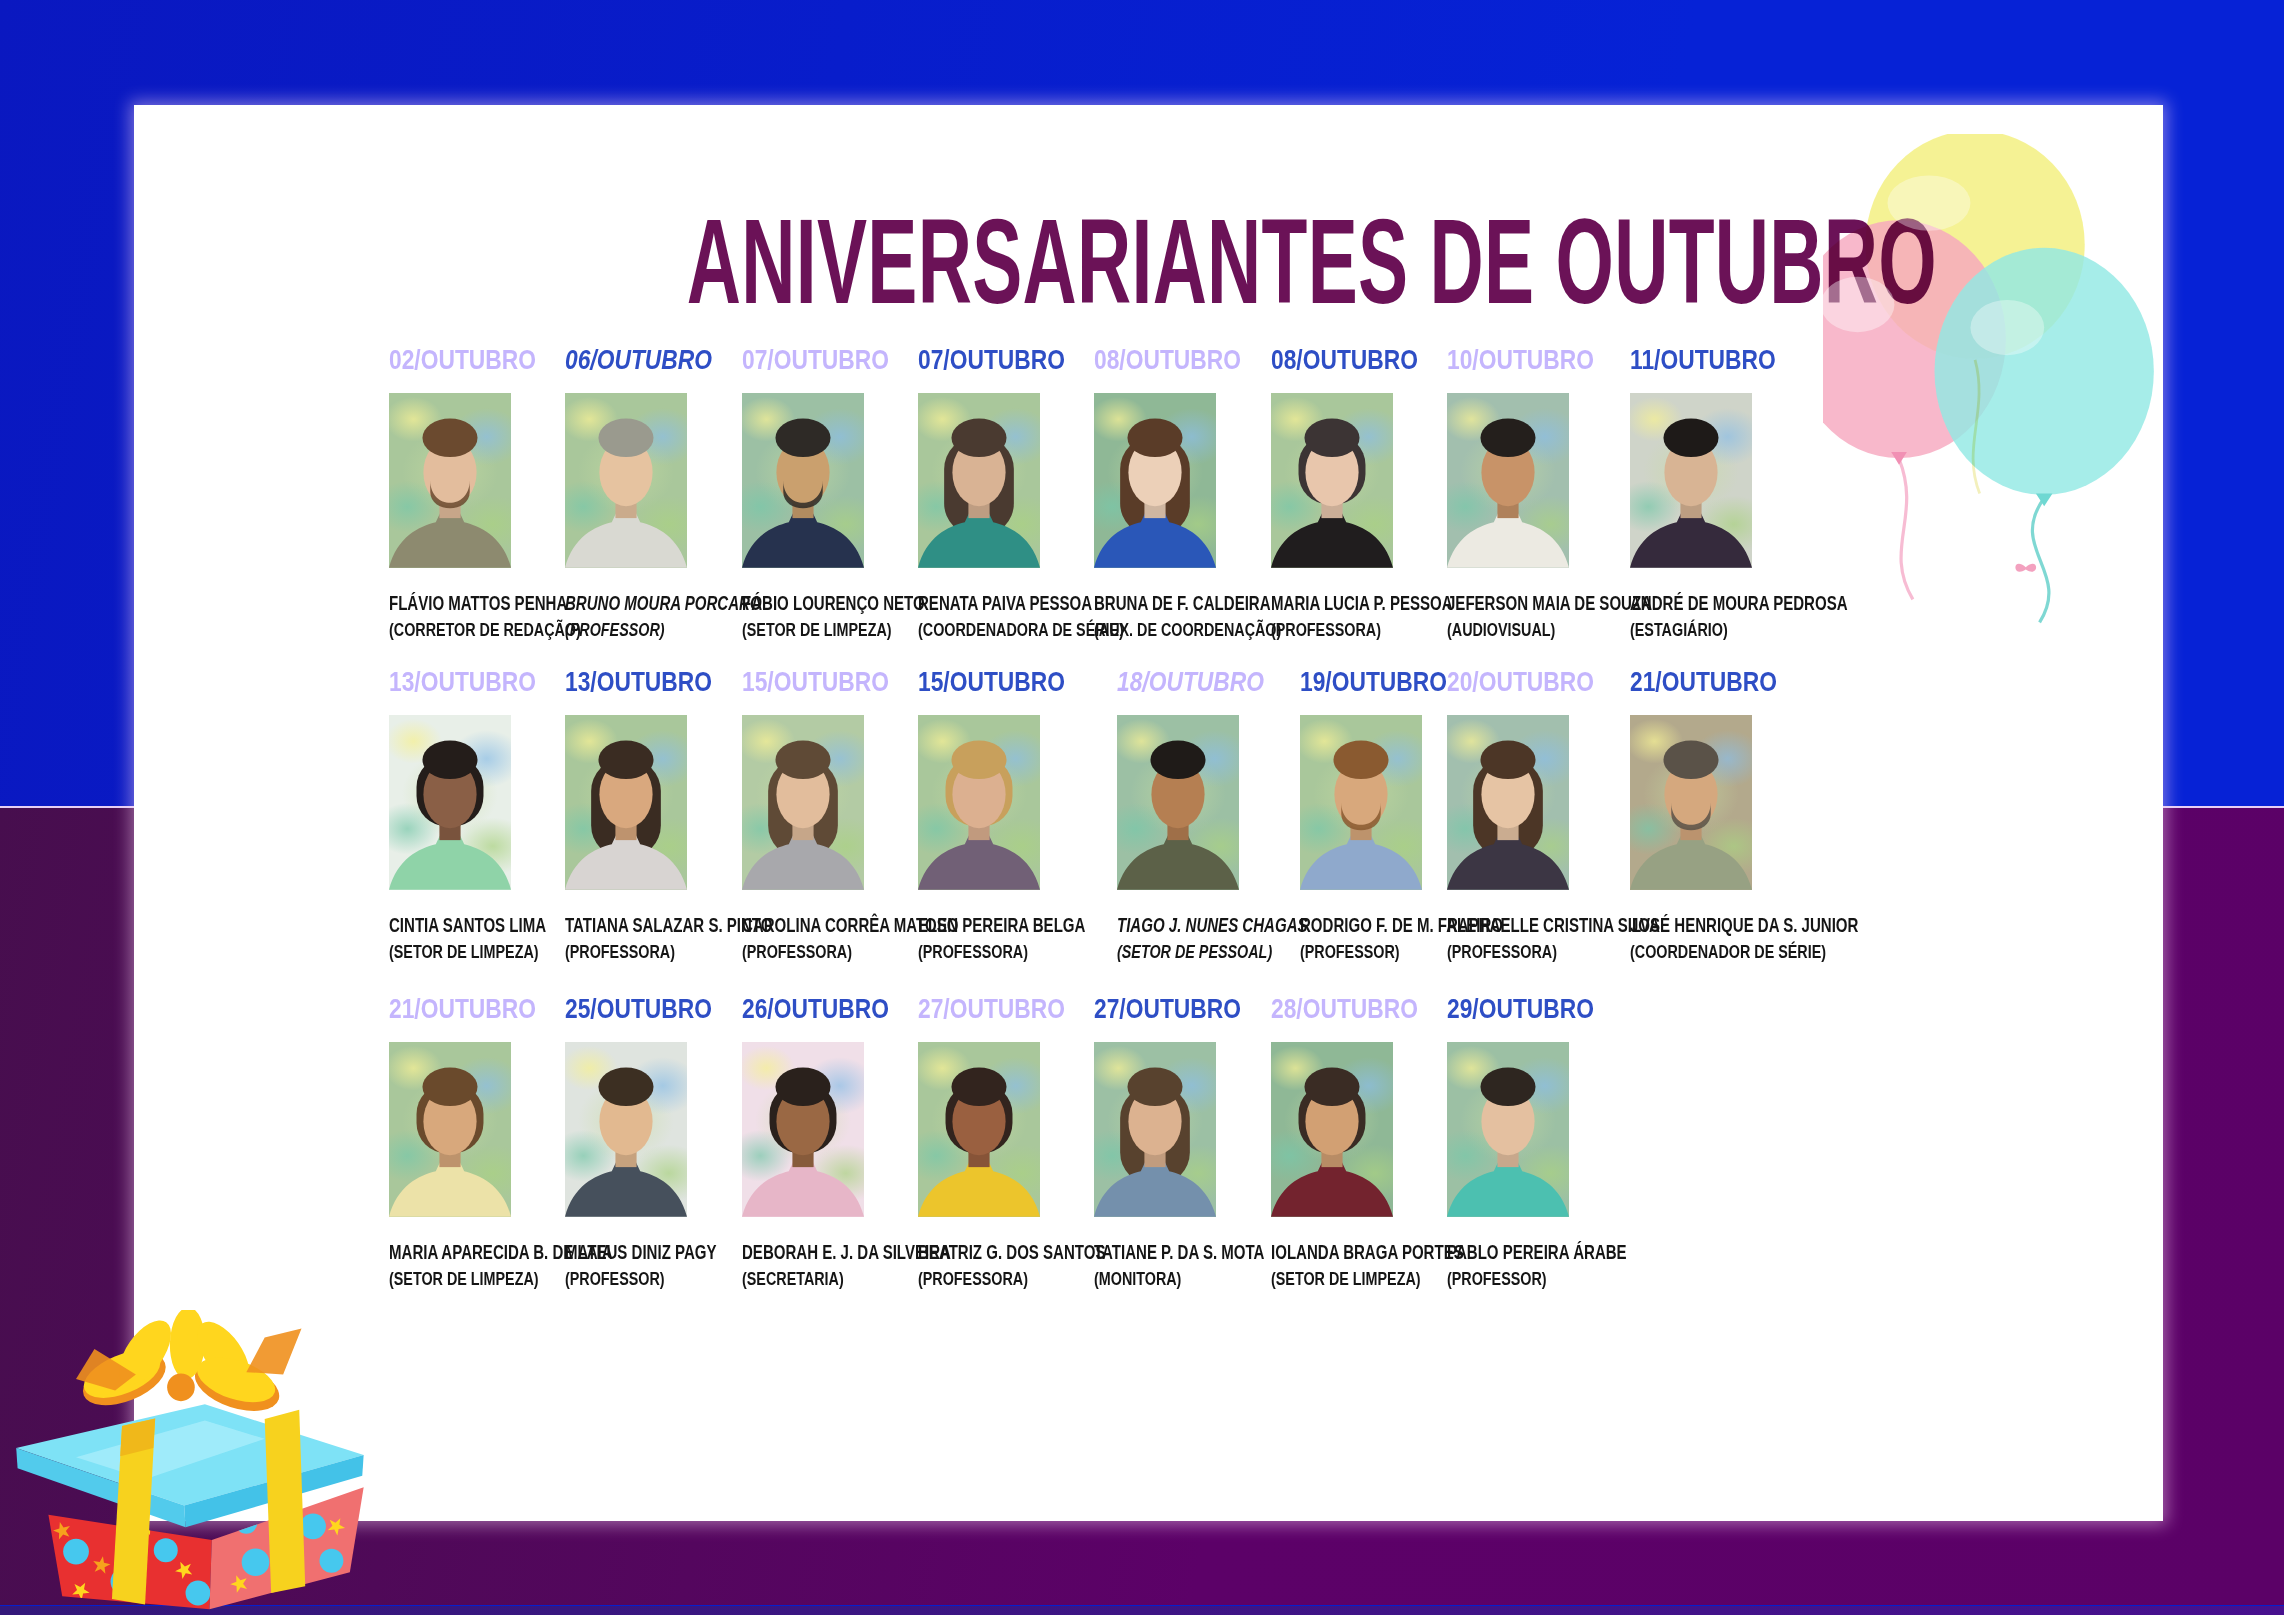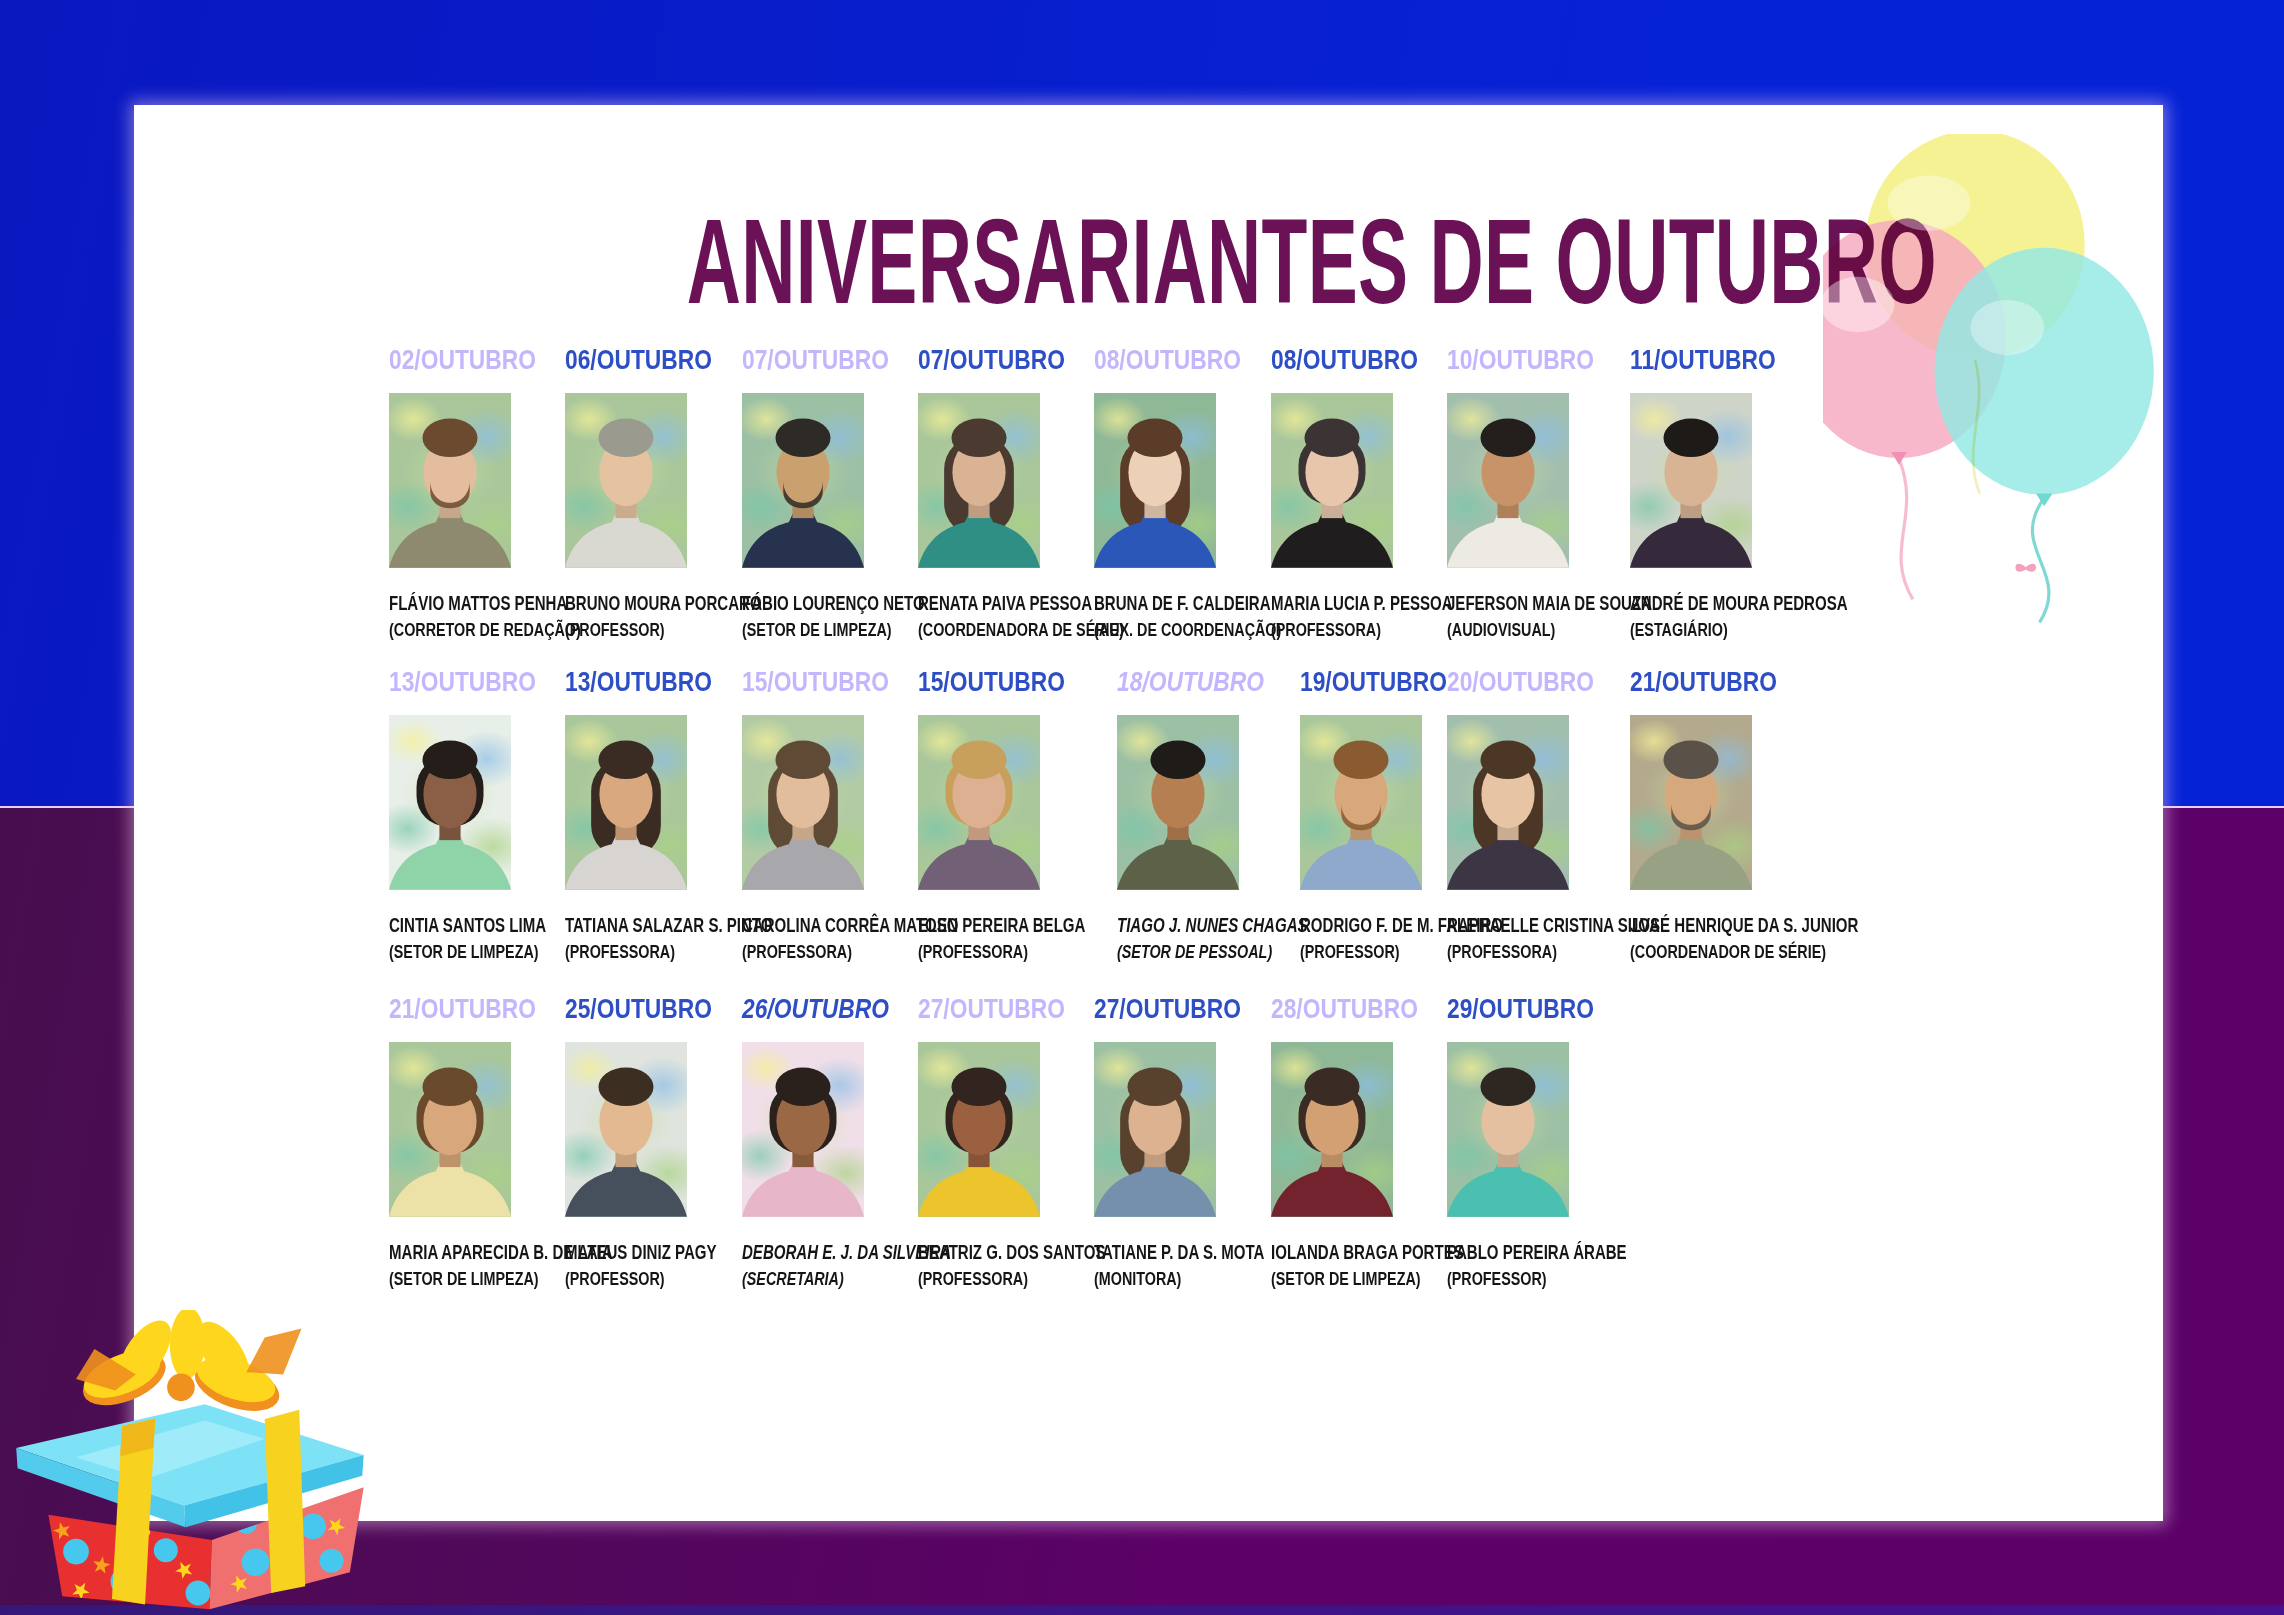--- a/index.html
+++ b/index.html
@@ -65,21 +65,21 @@
     <rect x="110" y="226" width="46" height="46" fill="#e3bd9d"></rect>
     <rect x="110" y="226" width="46" height="46" fill="#000" opacity=".12"></rect>
     <ellipse cx="133" cy="172" rx="58" ry="74" fill="#e3bd9d"></ellipse>
     <path d="M90,190 C90,255 176,255 176,190 L176,215 C176,262 90,262 90,215 Z" fill="#6b4a2f" opacity=".85"></path>
     <ellipse cx="133" cy="97" rx="60" ry="42" fill="#6b4a2f"></ellipse>
   </svg>
       </div>
       <div class="p-name"><span class="cond">FLÁVIO MATTOS PENHA</span></div>
       <div class="p-role"><span class="cond">(CORRETOR DE REDAÇÃO)</span></div>
     </div>
-    <div class="p-card" style="left: 565px; top: 343px;">
+    <div class="p-card" style="left: 565px; top: 343px; font-style: italic;">
       <div class="p-date c-blue"><span class="cond">06/OUTUBRO</span></div>
       <div class="p-photo" style="--tint: #a9c79b;">
         <svg viewBox="0 0 266 380" xmlns="http://www.w3.org/2000/svg">
 
     <path d="M0,380 C18,312 66,290 102,281 L112,260 L154,260 L164,281 C200,290 248,312 266,380 Z" fill="#d9d9d2"></path>
     <rect x="110" y="226" width="46" height="46" fill="#e6c3a0"></rect>
     <rect x="110" y="226" width="46" height="46" fill="#000" opacity=".12"></rect>
     <ellipse cx="133" cy="172" rx="58" ry="74" fill="#e6c3a0"></ellipse>
 
     <ellipse cx="133" cy="97" rx="60" ry="42" fill="#9a9a8e"></ellipse>
@@ -337,21 +337,21 @@
     <rect x="110" y="226" width="46" height="46" fill="#e2b990"></rect>
     <rect x="110" y="226" width="46" height="46" fill="#000" opacity=".12"></rect>
     <ellipse cx="133" cy="172" rx="58" ry="74" fill="#e2b990"></ellipse>
 
     <ellipse cx="133" cy="97" rx="60" ry="42" fill="#3c2f22"></ellipse>
   </svg>
       </div>
       <div class="p-name"><span class="cond">MATEUS DINIZ PAGY</span></div>
       <div class="p-role"><span class="cond">(PROFESSOR)</span></div>
     </div>
-    <div class="p-card" style="left: 742px; top: 992px; font-style: italic;">
+    <div class="p-card" style="left: 742px; top: 992px;">
       <div class="p-date c-blue"><span class="cond">26/OUTUBRO</span></div>
       <div class="p-photo" style="--tint: #f0dfe8;">
         <svg viewBox="0 0 266 380" xmlns="http://www.w3.org/2000/svg">
     <rect x="60" y="90" width="146" height="152" rx="66" fill="#2a211c"></rect>
     <path d="M0,380 C18,312 66,290 102,281 L112,260 L154,260 L164,281 C200,290 248,312 266,380 Z" fill="#e7b6c8"></path>
     <rect x="110" y="226" width="46" height="46" fill="#9a6844"></rect>
     <rect x="110" y="226" width="46" height="46" fill="#000" opacity=".12"></rect>
     <ellipse cx="133" cy="172" rx="58" ry="74" fill="#9a6844"></ellipse>
 
     <ellipse cx="133" cy="97" rx="60" ry="42" fill="#2a211c"></ellipse>

